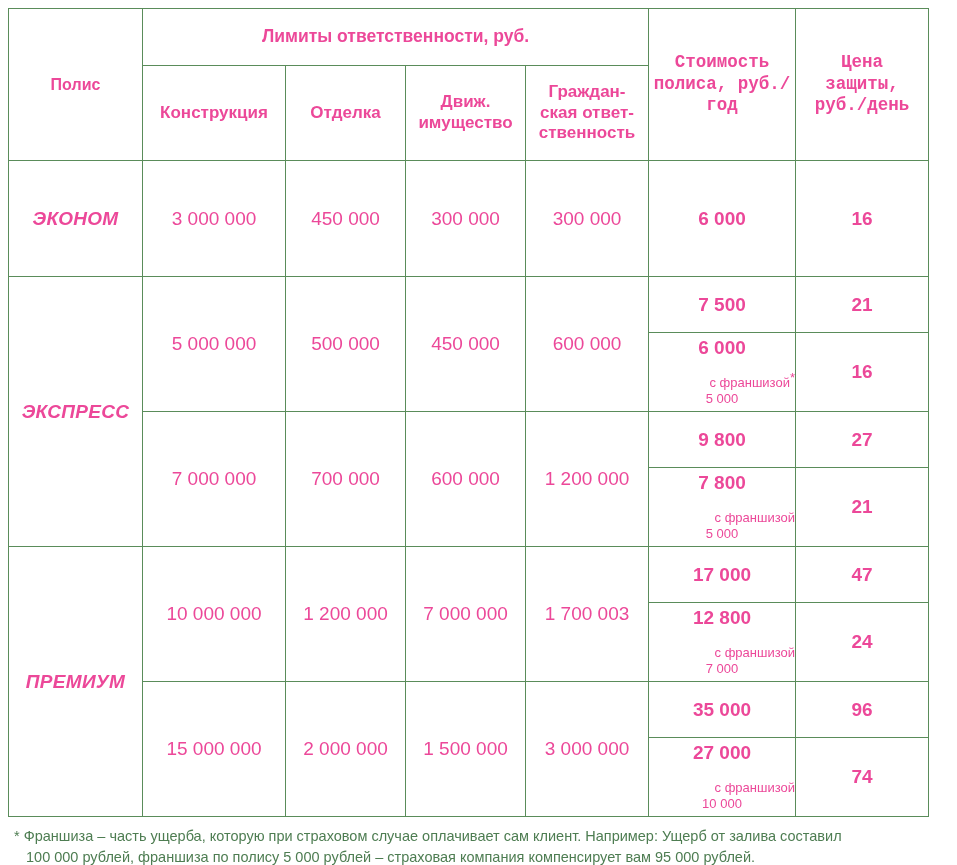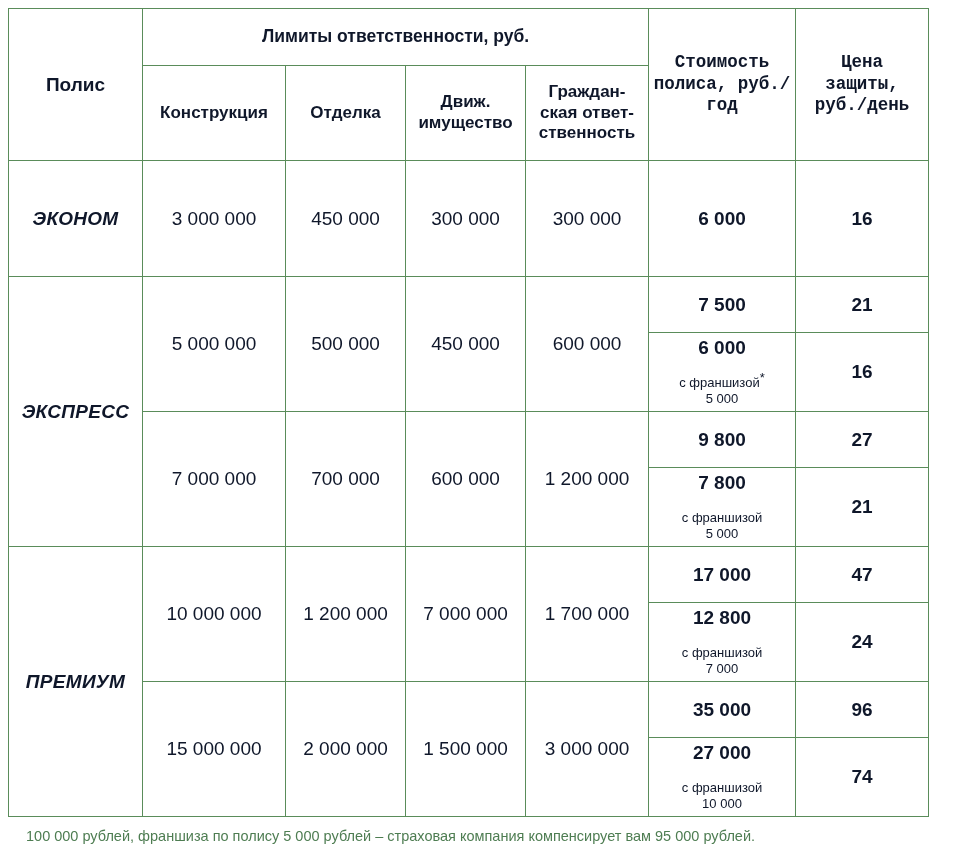--- a/index.html
+++ b/index.html
@@ -32,21 +32,21 @@
     border-collapse: collapse;
     table-layout: fixed;
   }
 
   table.tariff td,
   table.tariff th {
     border: 1.5px solid #5a8c5a;
     padding: 0;
     text-align: center;
     vertical-align: middle;
-    color: #0f172a;
+    color: #ec4899;
     box-sizing: border-box;
   }
 
   
   col.c-policy   { width: 134px; }
   col.c-constr   { width: 143px; }
   col.c-finish   { width: 120px; }
   col.c-movable  { width: 120px; }
   col.c-liab     { width: 123px; }
   col.c-cost     { width: 147px; }
@@ -58,21 +58,21 @@
     font-weight: bold;
     line-height: 1.22;
     padding: 4px 5px;
   }
   th.group-title {
     font-size: 17.5px;
     height: 57px;
   }
   th.policy-head {
     height: 152px;
-    font-size: 19px;
+    font-size: 16px;
   }
   th.sub-head {
     height: 95px;
   }
   th.tall-head {
     height: 152px;
     font-size: 17.5px;
     font-family: Liberation Mono, monospace;
   }
 
@@ -106,20 +106,21 @@
     display: block;
     font-size: 19px;
     font-weight: bold;
   }
   .franchise-line {
     display: block;
     font-size: 13px;
     font-weight: normal;
     line-height: 1.25;
     margin-top: 15px;
+    text-align: right;
   }
   .franchise-line .star {
     font-size: 13px;
     vertical-align: super;
     line-height: 0;
   }
   .franchise-amount {
     display: block;
     font-size: 13px;
     font-weight: normal;
@@ -242,21 +243,21 @@
             <span class="franchise-line">с франшизой</span>
             <span class="franchise-amount">5 000</span>
           </td>
           <td class="perday">21</td>
         </tr>
         <tr class="row-plain">
           <td class="policy-name" rowspan="4">ПРЕМИУМ</td>
           <td class="limit" rowspan="2">10 000 000</td>
           <td class="limit" rowspan="2">1 200 000</td>
           <td class="limit" rowspan="2">7 000 000</td>
-          <td class="limit" rowspan="2">1 700 000</td>
+          <td class="limit" rowspan="2">1 700 003</td>
           <td class="price">
             <span class="price-main">17 000</span>
           </td>
           <td class="perday">47</td>
         </tr>
         <tr class="row-fr">
           <td class="price">
             <span class="price-main">12 800</span>
             <span class="franchise-line">с франшизой</span>
             <span class="franchise-amount">7 000</span>
@@ -278,16 +279,17 @@
             <span class="price-main">27 000</span>
             <span class="franchise-line">с франшизой</span>
             <span class="franchise-amount">10 000</span>
           </td>
           <td class="perday">74</td>
         </tr>
       </tbody>
   </table>
 
   <div class="footnote">
+    <span class="fn-line">* Франшиза – часть ущерба, которую при страховом случае оплачивает сам клиент. Например: Ущерб от залива составил</span>
     <span class="fn-line second">100 000 рублей, франшиза по полису 5 000 рублей – страховая компания компенсирует вам 95 000 рублей.</span>
   </div>
 
 </div>
 
 </body></html>

